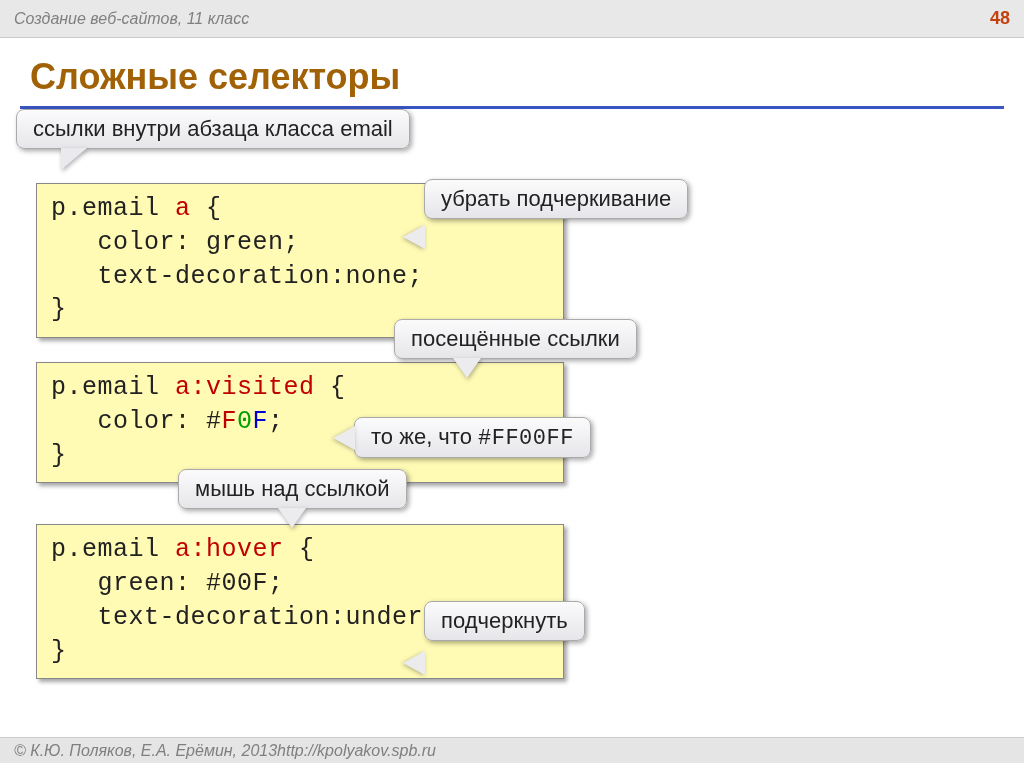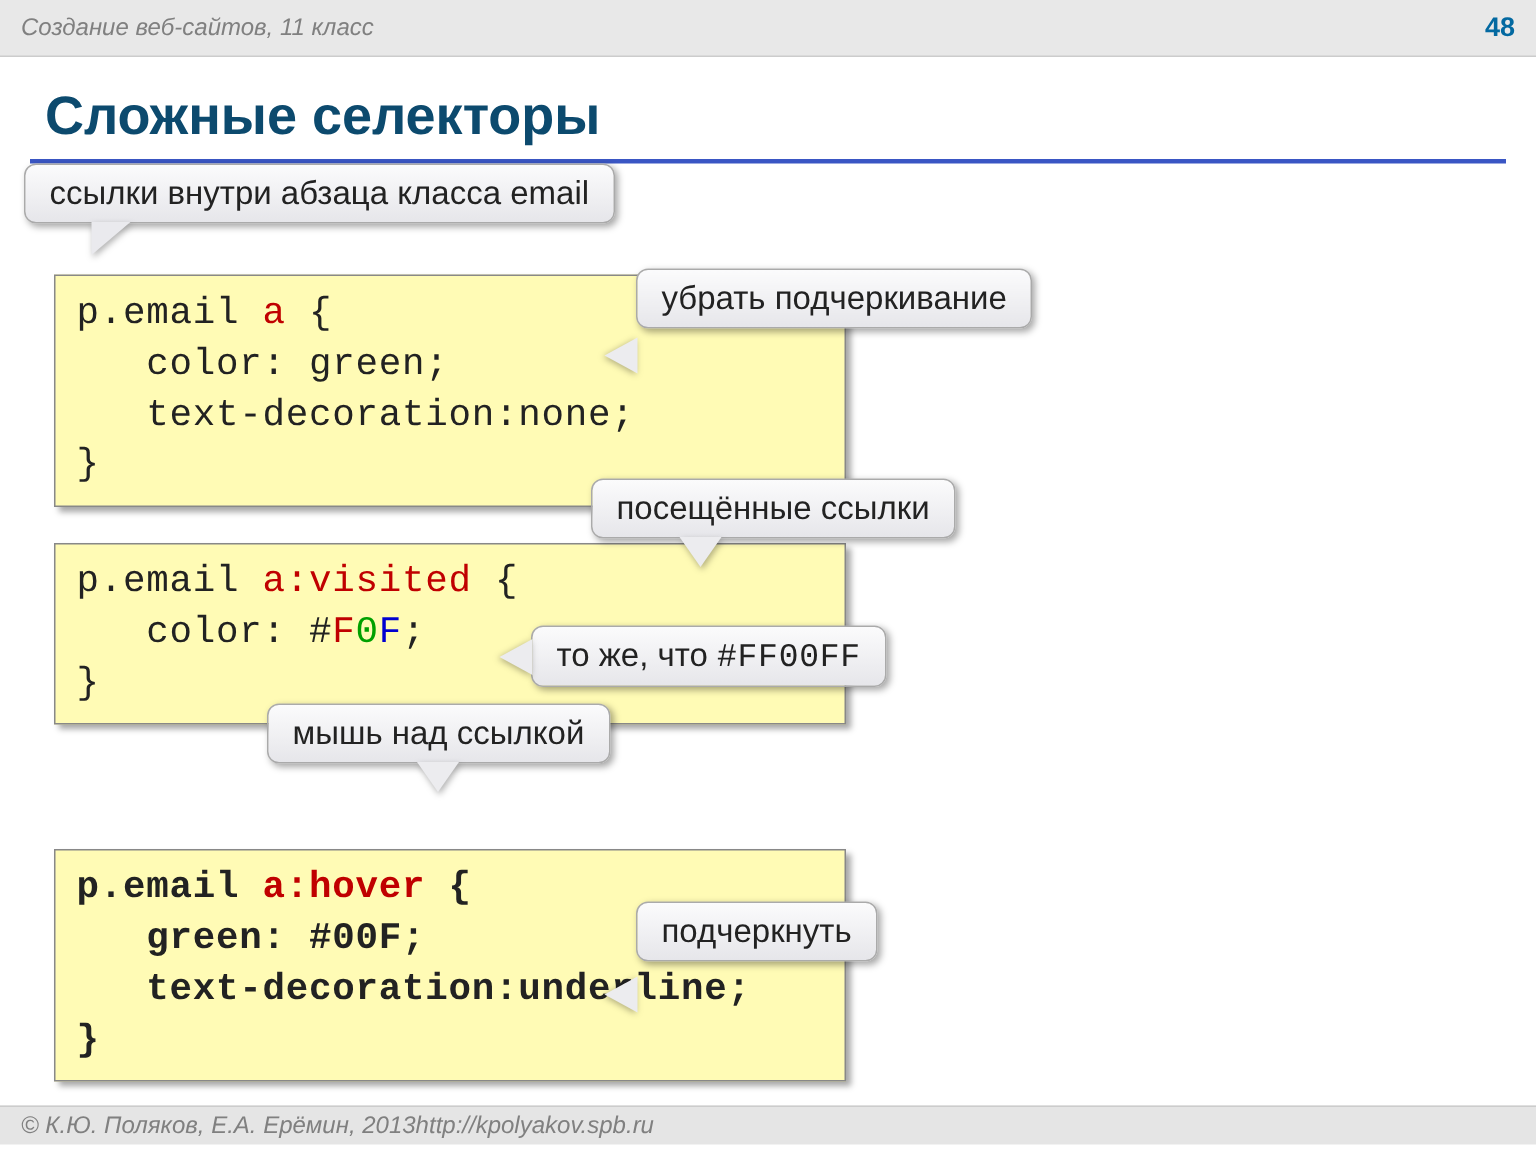--- a/index.html
+++ b/index.html
@@ -21,29 +21,29 @@
     justify-content: space-between;
     padding: 0 14px;
     border-bottom: 1px solid #ccc;
   }
   .header-left {
     font-style: italic;
     color: #808080;
     font-size: 16px;
   }
   .header-right {
-    color: #0369a1;
+    color: #c2410c;
     font-size: 18px;
     font-weight: bold;
   }
 
   .title {
     font-size: 36px;
     font-weight: bold;
-    color: #0c4a6e;
+    color: #a16207;
     padding: 18px 30px 8px 30px;
   }
   .title-underline {
     height: 3px;
     background: #3a56c4;
     margin: 0 20px 0 20px;
   }
 
   .slide-body {
     position: relative;
@@ -170,21 +170,21 @@
   <div class="callout" style="left:354px; top:308px;">
     <span>то же, что </span><span class="mono"><span>#</span><span class="hex-red">FF</span><span class="hex-green">00</span><span class="hex-blue">FF</span></span>
     <span class="tail tail-l"></span>
   </div>
 
   <div class="callout" style="left:178px; top:360px;">
     <span>мышь над ссылкой</span>
     <span class="tail tail-d"></span>
   </div>
 
-  <div class="code-box" style="margin-top:83px;font-weight:bold;">
+  <div class="code-box" style="margin-top:41px;">
     <div><span>p.email </span><span class="sel-red">a:hover</span><span> {</span></div>
     <div style="white-space:pre;">   green: #00F;</div>
     <div style="white-space:pre;">   text-decoration:underline;</div>
     <div>}</div>
   </div>
 
   <div class="callout" style="left:424px; top:492px;">
     <span>подчеркнуть</span>
     <span class="tail tail-l" style="top:160%;"></span>
   </div>

